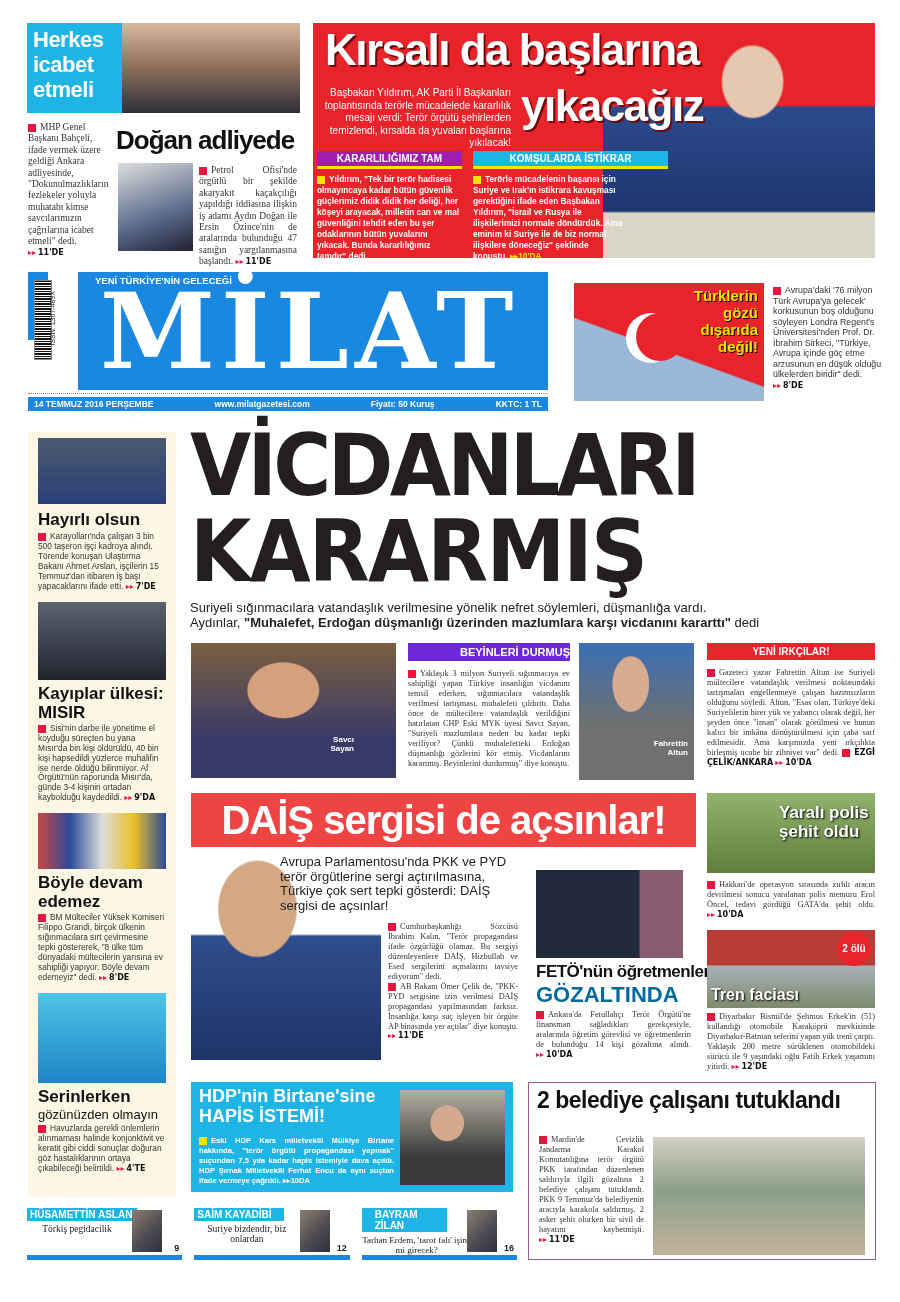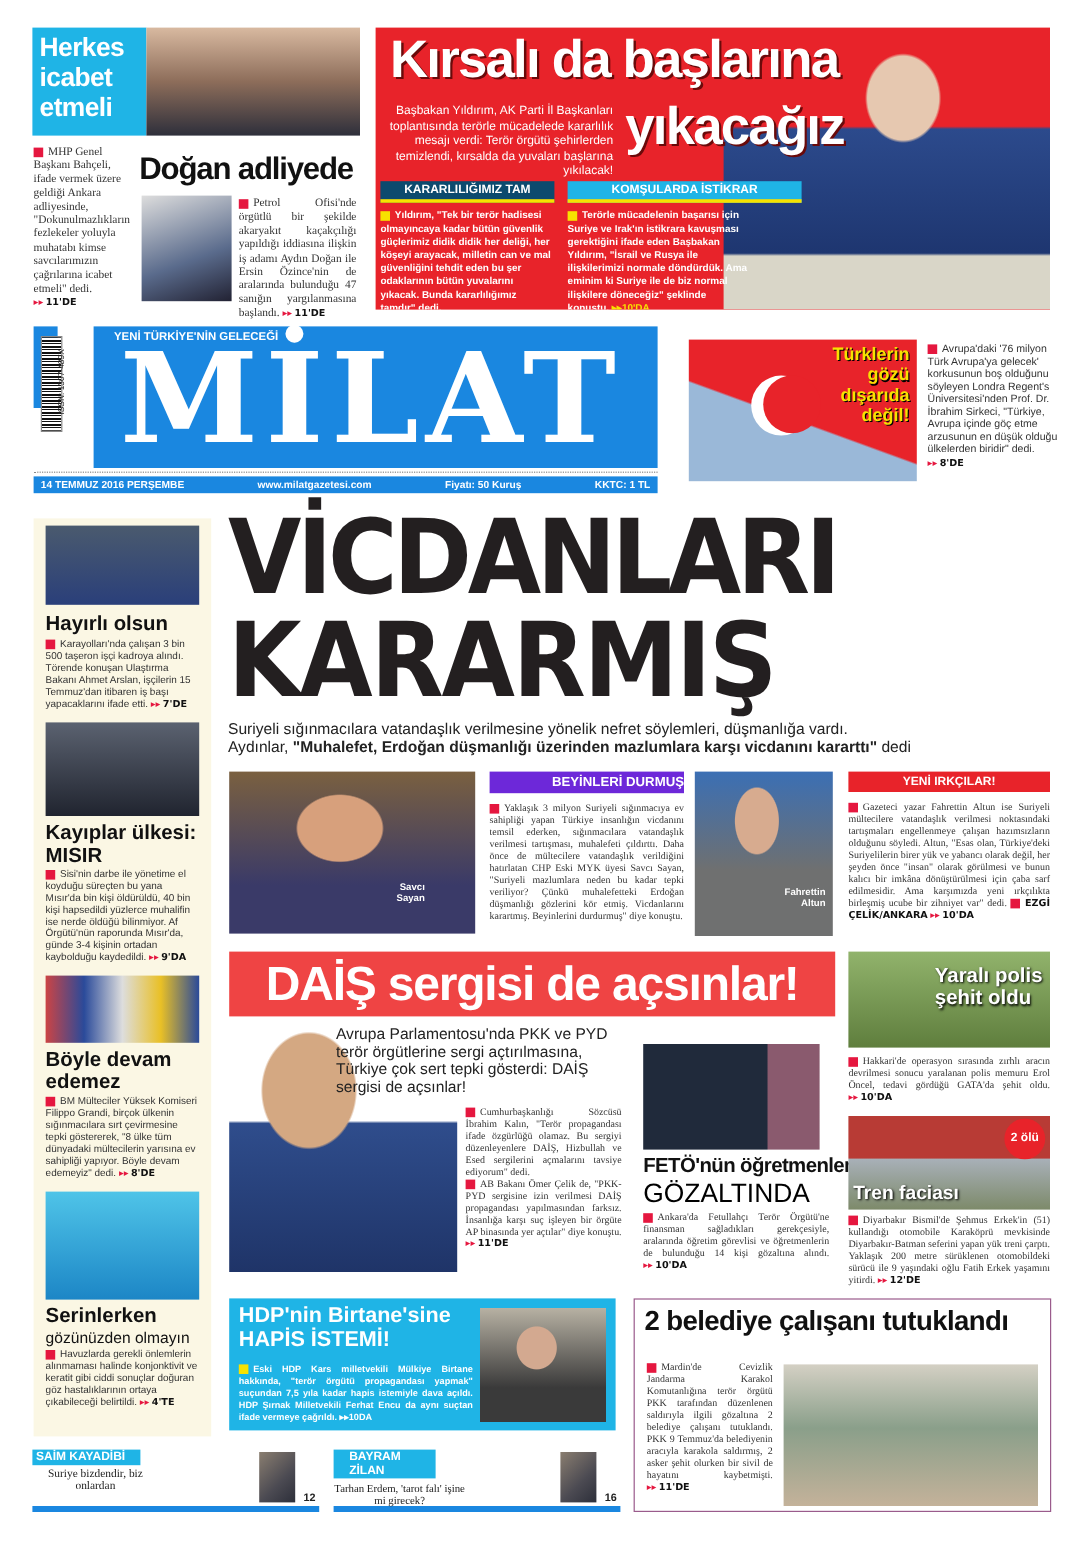--- a/index.html
+++ b/index.html
@@ -29,21 +29,21 @@
 <div class="abs serif" style="left:199px;top:165px;width:98px;font-size:9.5px;color:#333;text-align:justify">
   <p><span class="bullet"></span><span>Petrol Ofisi'nde örgütlü bir şekilde akaryakıt kaçakçılığı yapıldığı iddiasına ilişkin iş adamı Aydın Doğan ile Ersin Özince'nin de aralarında bulunduğu 47 sanığın yargılanmasına başlandı.</span> <span class="ref"><span class="arr">▸▸</span><span>11'DE</span></span></p>
 </div>
 
 <div class="abs" style="left:313px;top:23px;width:562px;height:235px;background:#e8232a;overflow:hidden">
   <div class="abs" style="left:290px;top:0;width:272px;height:235px;background:radial-gradient(ellipse at 55% 25%,#e6c8b0 0 14%,transparent 15%),linear-gradient(180deg,transparent 35%,#2c4a8c 36%,#1e3670 80%,#d9d6c8 81%)"></div>
   <div class="abs" style="left:12px;top:2px;font-weight:bold;font-size:44px;color:#fff;letter-spacing:-1.5px;text-shadow:2px 2px 0 #6a0a0a">Kırsalı da başlarına</div>
   <div class="abs" style="left:208px;top:58px;font-weight:bold;font-size:44px;color:#fff;letter-spacing:-1.5px;text-shadow:2px 2px 0 #6a0a0a">yıkacağız</div>
   <div class="abs" style="left:8px;top:64px;width:190px;font-size:10px;line-height:12.5px;color:#fff;text-align:right">Başbakan Yıldırım, AK Parti İl Başkanları toplantısında terörle mücadelede kararlılık mesajı verdi: Terör örgütü şehirlerden temizlendi, kırsalda da yuvaları başlarına yıkılacak!</div>
   <div class="abs" style="left:4px;top:128px;width:145px">
-    <div style="background:#0c4a6e;border-bottom:3px solid #f7e200;color:#fff;font-weight:bold;font-size:10px;text-align:center;padding:2px 0">KARARLILIĞIMIZ TAM</div>
+    <div style="background:#a21caf;border-bottom:3px solid #f7e200;color:#fff;font-weight:bold;font-size:10px;text-align:center;padding:2px 0">KARARLILIĞIMIZ TAM</div>
     <p style="font-size:8.3px;color:#fff;font-weight:bold;margin-top:5px;line-height:11px"><span class="ybullet"></span><span>Yıldırım, "Tek bir terör hadisesi olmayıncaya kadar bütün güvenlik güçlerimiz didik didik her deliği, her köşeyi arayacak, milletin can ve mal güvenliğini tehdit eden bu şer odaklarının bütün yuvalarını yıkacak. Bunda kararlılığımız tamdır" dedi.</span></p>
   </div>
   <div class="abs" style="left:160px;top:128px;width:195px">
     <div style="background:#1fb4e6;border-bottom:3px solid #f7e200;color:#fff;font-weight:bold;font-size:10px;text-align:center;padding:2px 0">KOMŞULARDA İSTİKRAR</div>
     <p style="font-size:8.3px;color:#fff;font-weight:bold;margin-top:5px;line-height:11px;width:150px"><span class="ybullet"></span><span>Terörle mücadelenin başarısı için Suriye ve Irak'ın istikrara kavuşması gerektiğini ifade eden Başbakan Yıldırım, "İsrail ve Rusya ile ilişkilerimizi normale döndürdük. Ama eminim ki Suriye ile de biz normal ilişkilere döneceğiz" şeklinde konuştu.</span> <span style="color:#f7e200">▸▸<span>10'DA</span></span></p>
   </div>
 </div>
 
 <div class="abs" style="left:28px;top:272px;width:20px;height:68px;background:#1a87e0"></div>
 <div class="abs" style="left:34px;top:280px;width:18px;height:80px;background:repeating-linear-gradient(180deg,#111 0 1px,#fff 1px 2px,#111 2px 4px,#fff 4px 5px);border:1px solid #888"></div>
@@ -115,21 +115,21 @@
 </div>
 <div class="abs photo" style="left:191px;top:850px;width:190px;height:210px;background:radial-gradient(ellipse at 35% 28%,#d4a882 0 22%,transparent 23%),linear-gradient(180deg,#fff 40%,#2f4d8c 41%,#1f3468)"></div>
 <div class="abs" style="left:280px;top:855px;width:245px;font-size:13px;line-height:14.5px;color:#222">Avrupa Parlamentosu'nda PKK ve PYD terör örgütlerine sergi açtırılmasına, Türkiye çok sert tepki gösterdi: DAİŞ sergisi de açsınlar!</div>
 <div class="abs serif" style="left:388px;top:922px;width:130px;font-size:8.3px;color:#333;text-align:justify">
   <p><span class="bullet"></span><span>Cumhurbaşkanlığı Sözcüsü İbrahim Kalın, "Terör propagandası ifade özgürlüğü olamaz. Bu sergiyi düzenleyenlere DAİŞ, Hizbullah ve Esed sergilerini açmalarını tavsiye ediyorum" dedi.</span></p>
   <p><span class="bullet"></span><span>AB Bakanı Ömer Çelik de, "PKK-PYD sergisine izin verilmesi DAİŞ propagandası yapılmasından farksız. İnsanlığa karşı suç işleyen bir örgüte AP binasında yer açtılar" diye konuştu.</span> <span class="ref"><span class="arr">▸▸</span><span>11'DE</span></span></p>
 </div>
 
 <div class="abs photo" style="left:536px;top:870px;width:147px;height:88px;background:linear-gradient(90deg,#202a3b 0 70%,#8a5a6e 71%)"></div>
 <div class="abs" style="left:536px;top:962px;font-size:17px;font-weight:bold;color:#111;letter-spacing:-0.5px">FETÖ'nün öğretmenleri</div>
-<div class="abs" style="left:536px;top:982px;font-size:22px;font-weight:normal;color:#000000">GÖZALTINDA</div>
+<div class="abs" style="left:536px;top:982px;font-size:22px;font-weight:bold;color:#0369a1">GÖZALTINDA</div>
 <div class="abs serif" style="left:536px;top:1010px;width:155px;font-size:8.3px;color:#333;text-align:justify">
   <p><span class="bullet"></span><span>Ankara'da Fetullahçı Terör Örgütü'ne finansman sağladıkları gerekçesiyle, aralarında öğretim görevlisi ve öğretmenlerin de bulunduğu 14 kişi gözaltına alındı.</span> <span class="ref"><span class="arr">▸▸</span><span>10'DA</span></span></p>
 </div>
 
 <div class="abs photo" style="left:707px;top:793px;width:168px;height:80px;background:linear-gradient(180deg,#91b36c,#5f7e3d)">
   <div class="abs" style="right:6px;top:10px;width:90px;text-align:left;font-weight:bold;font-size:17px;line-height:19px;color:#fff;text-shadow:1px 1px 2px #000">Yaralı polis şehit oldu</div>
 </div>
 <div class="abs serif" style="left:707px;top:880px;width:168px;font-size:8.3px;color:#333;text-align:justify">
   <p><span class="bullet"></span><span>Hakkari'de operasyon sırasında zırhlı aracın devrilmesi sonucu yaralanan polis memuru Erol Öncel, tedavi gördüğü GATA'da şehit oldu.</span> <span class="ref"><span class="arr">▸▸</span><span>10'DA</span></span></p>
 </div>
@@ -149,20 +149,26 @@
 </div>
 
 <div class="abs" style="left:528px;top:1082px;width:348px;height:178px;border:1px solid #9a5b8c;padding:4px 8px">
   <div style="font-weight:bold;font-size:23px;color:#111;letter-spacing:-0.5px">2 belediye çalışanı tutuklandı</div>
   <p class="serif" style="position:absolute;left:10px;top:52px;width:105px;font-size:8.3px;color:#333;text-align:justify"><span class="bullet"></span><span>Mardin'de Cevizlik Jandarma Karakol Komutanlığına terör örgütü PKK tarafından düzenlenen saldırıyla ilgili gözaltına 2 belediye çalışanı tutuklandı. PKK 9 Temmuz'da belediyenin aracıyla karakola saldırmış, 2 asker şehit olurken bir sivil de hayatını kaybetmişti.</span> <span class="ref"><span class="arr">▸▸</span><span>11'DE</span></span></p>
   <div class="photo" style="position:absolute;left:124px;top:54px;width:212px;height:118px;background:linear-gradient(180deg,#d4d0c4,#8a9f8a 45%,#c4b29a)"></div>
 </div>
 
 <div class="abs" style="left:27px;top:1208px;width:490px;height:52px;display:flex;gap:12px">
   <div style="flex:1;position:relative;background:#fff;border-bottom:5px solid #1a87e0">
+    <div style="font-weight:bold;font-size:10px;color:#fff;background:#1fb4e6;padding:1px 3px;width:110px">HÜSAMETTİN ASLAN</div>
+    <div class="serif" style="font-size:9.5px;text-align:center;width:100px;margin-top:3px">Törkiş pegidacilik</div>
+    <div class="photo" style="position:absolute;right:20px;top:2px;width:30px;height:42px"></div>
+    <div style="position:absolute;right:3px;bottom:2px;font-weight:bold;font-size:9px">9</div>
+  </div>
+  <div style="flex:1;position:relative;background:#fff;border-bottom:5px solid #1a87e0">
     <div style="font-weight:bold;font-size:10px;color:#fff;background:#1fb4e6;padding:1px 3px;width:90px">SAİM KAYADİBİ</div>
     <div class="serif" style="font-size:9.5px;text-align:center;width:105px;margin-top:3px">Suriye bizdendir, biz onlardan</div>
     <div class="photo" style="position:absolute;right:20px;top:2px;width:30px;height:42px"></div>
     <div style="position:absolute;right:3px;bottom:2px;font-weight:bold;font-size:9px">12</div>
   </div>
   <div style="flex:1;position:relative;background:#fff;border-bottom:5px solid #1a87e0">
     <div style="font-weight:bold;font-size:10px;color:#fff;background:#1fb4e6;padding:1px 13px;width:85px">BAYRAM ZİLAN</div>
     <div class="serif" style="font-size:9px;text-align:center;width:110px;margin-top:3px">Tarhan Erdem, 'tarot falı' işine mi girecek?</div>
     <div class="photo" style="position:absolute;right:20px;top:2px;width:30px;height:42px"></div>
     <div style="position:absolute;right:3px;bottom:2px;font-weight:bold;font-size:9px">16</div>

